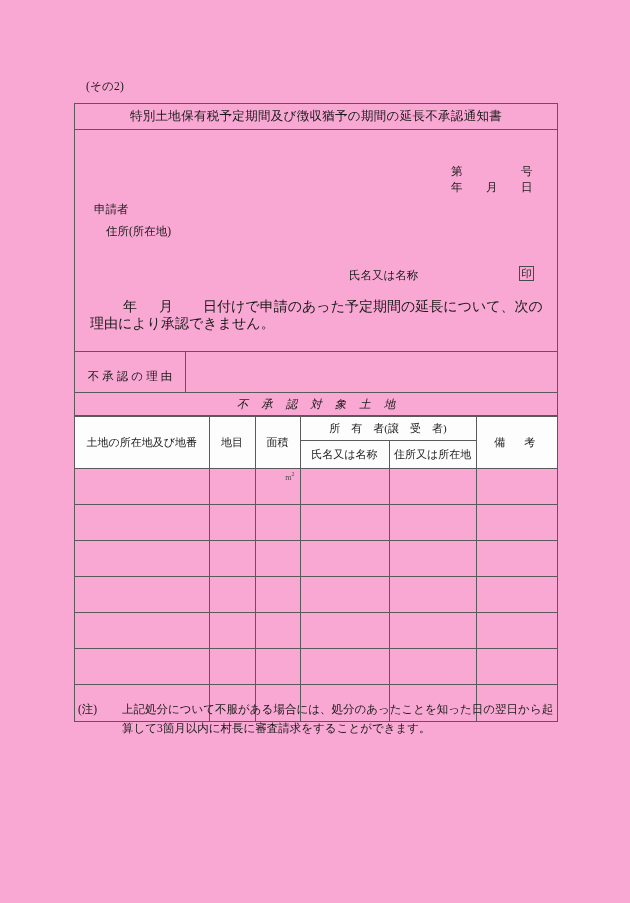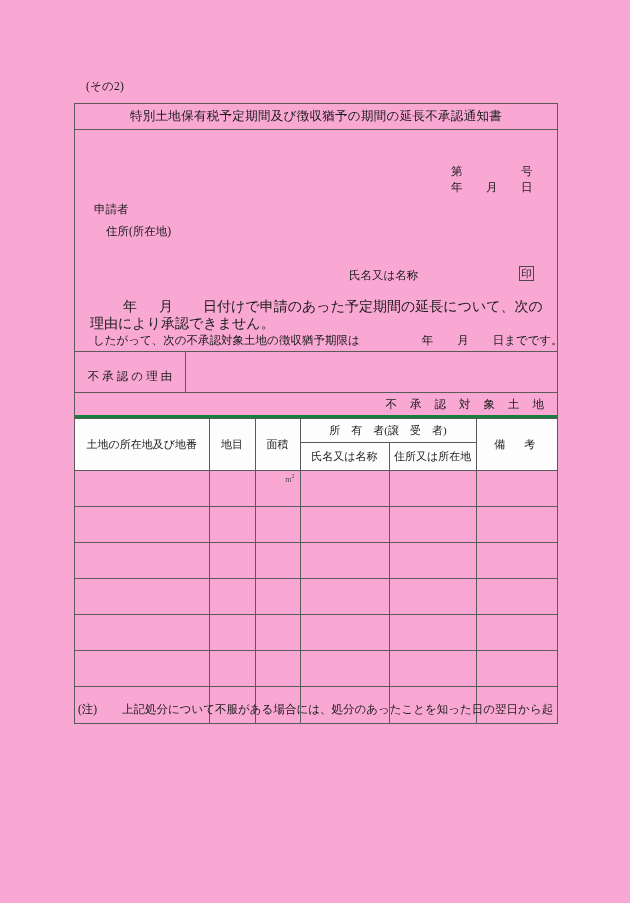--- a/index.html
+++ b/index.html
@@ -181,24 +181,25 @@
     letter-spacing: 3px;
     padding-left: 3px;
     white-space: nowrap;
     margin-top: 9px;
   }
   .reason-blank { flex: 1; }
 
   
   .banner-row {
     height: 22px;
-    border-bottom: 3px solid #15803d;
+    border-bottom: 1px solid #15803d;
     display: flex;
     align-items: center;
-    justify-content: flex-end;
+    justify-content: center;
+    font-style: italic;
   }
   .banner-row span {
     font-size: 11.5px;
     letter-spacing: 13px;
     padding-left: 13px;
     white-space: nowrap;
   }
 
   
   .land-table {
@@ -291,23 +292,20 @@
 
       <div class="mayor-row">
         <span class="mayor-name">氏名又は名称</span>
         <span class="seal-box">印</span>
       </div>
 
       <div class="para1">
         <span>年</span><span class="gap-s"></span><span>月</span><span class="gap-m"></span><span>日付けで申請のあった予定期間の延長について、次の理由により承認できません。</span>
       </div>
 
-      <div class="para2">
-        <span>したがって、次の不承認対象土地の徴収猶予期限は</span><span class="gap-l"></span><span>年</span><span class="gap-s"></span><span>月</span><span class="gap-s"></span><span>日までです。</span>
-      </div>
 
     </div>
 
     <div class="reason-row">
       <div class="reason-label">
         <span>不承認の理由</span>
       </div>
       <div class="reason-blank"></div>
     </div>
 
@@ -395,16 +393,16 @@
           <td></td>
           <td></td>
           <td></td>
         </tr>
       </tbody>
     </table>
 
   </div>
 
   <div class="note">
-    <span class="note-mark">(注)</span><span>上記処分について不服がある場合には、処分のあったことを知った日の翌日から起</span>
+    <span class="note-mark">(注)</span><span>上記処分について不服がある場合には、処分のあったことを知った日の翌日から起</span><span class="note-l2">算して3箇月以内に村長に審査請求をすることができます。</span>
   </div>
 
 </div>
 
 </body></html>

